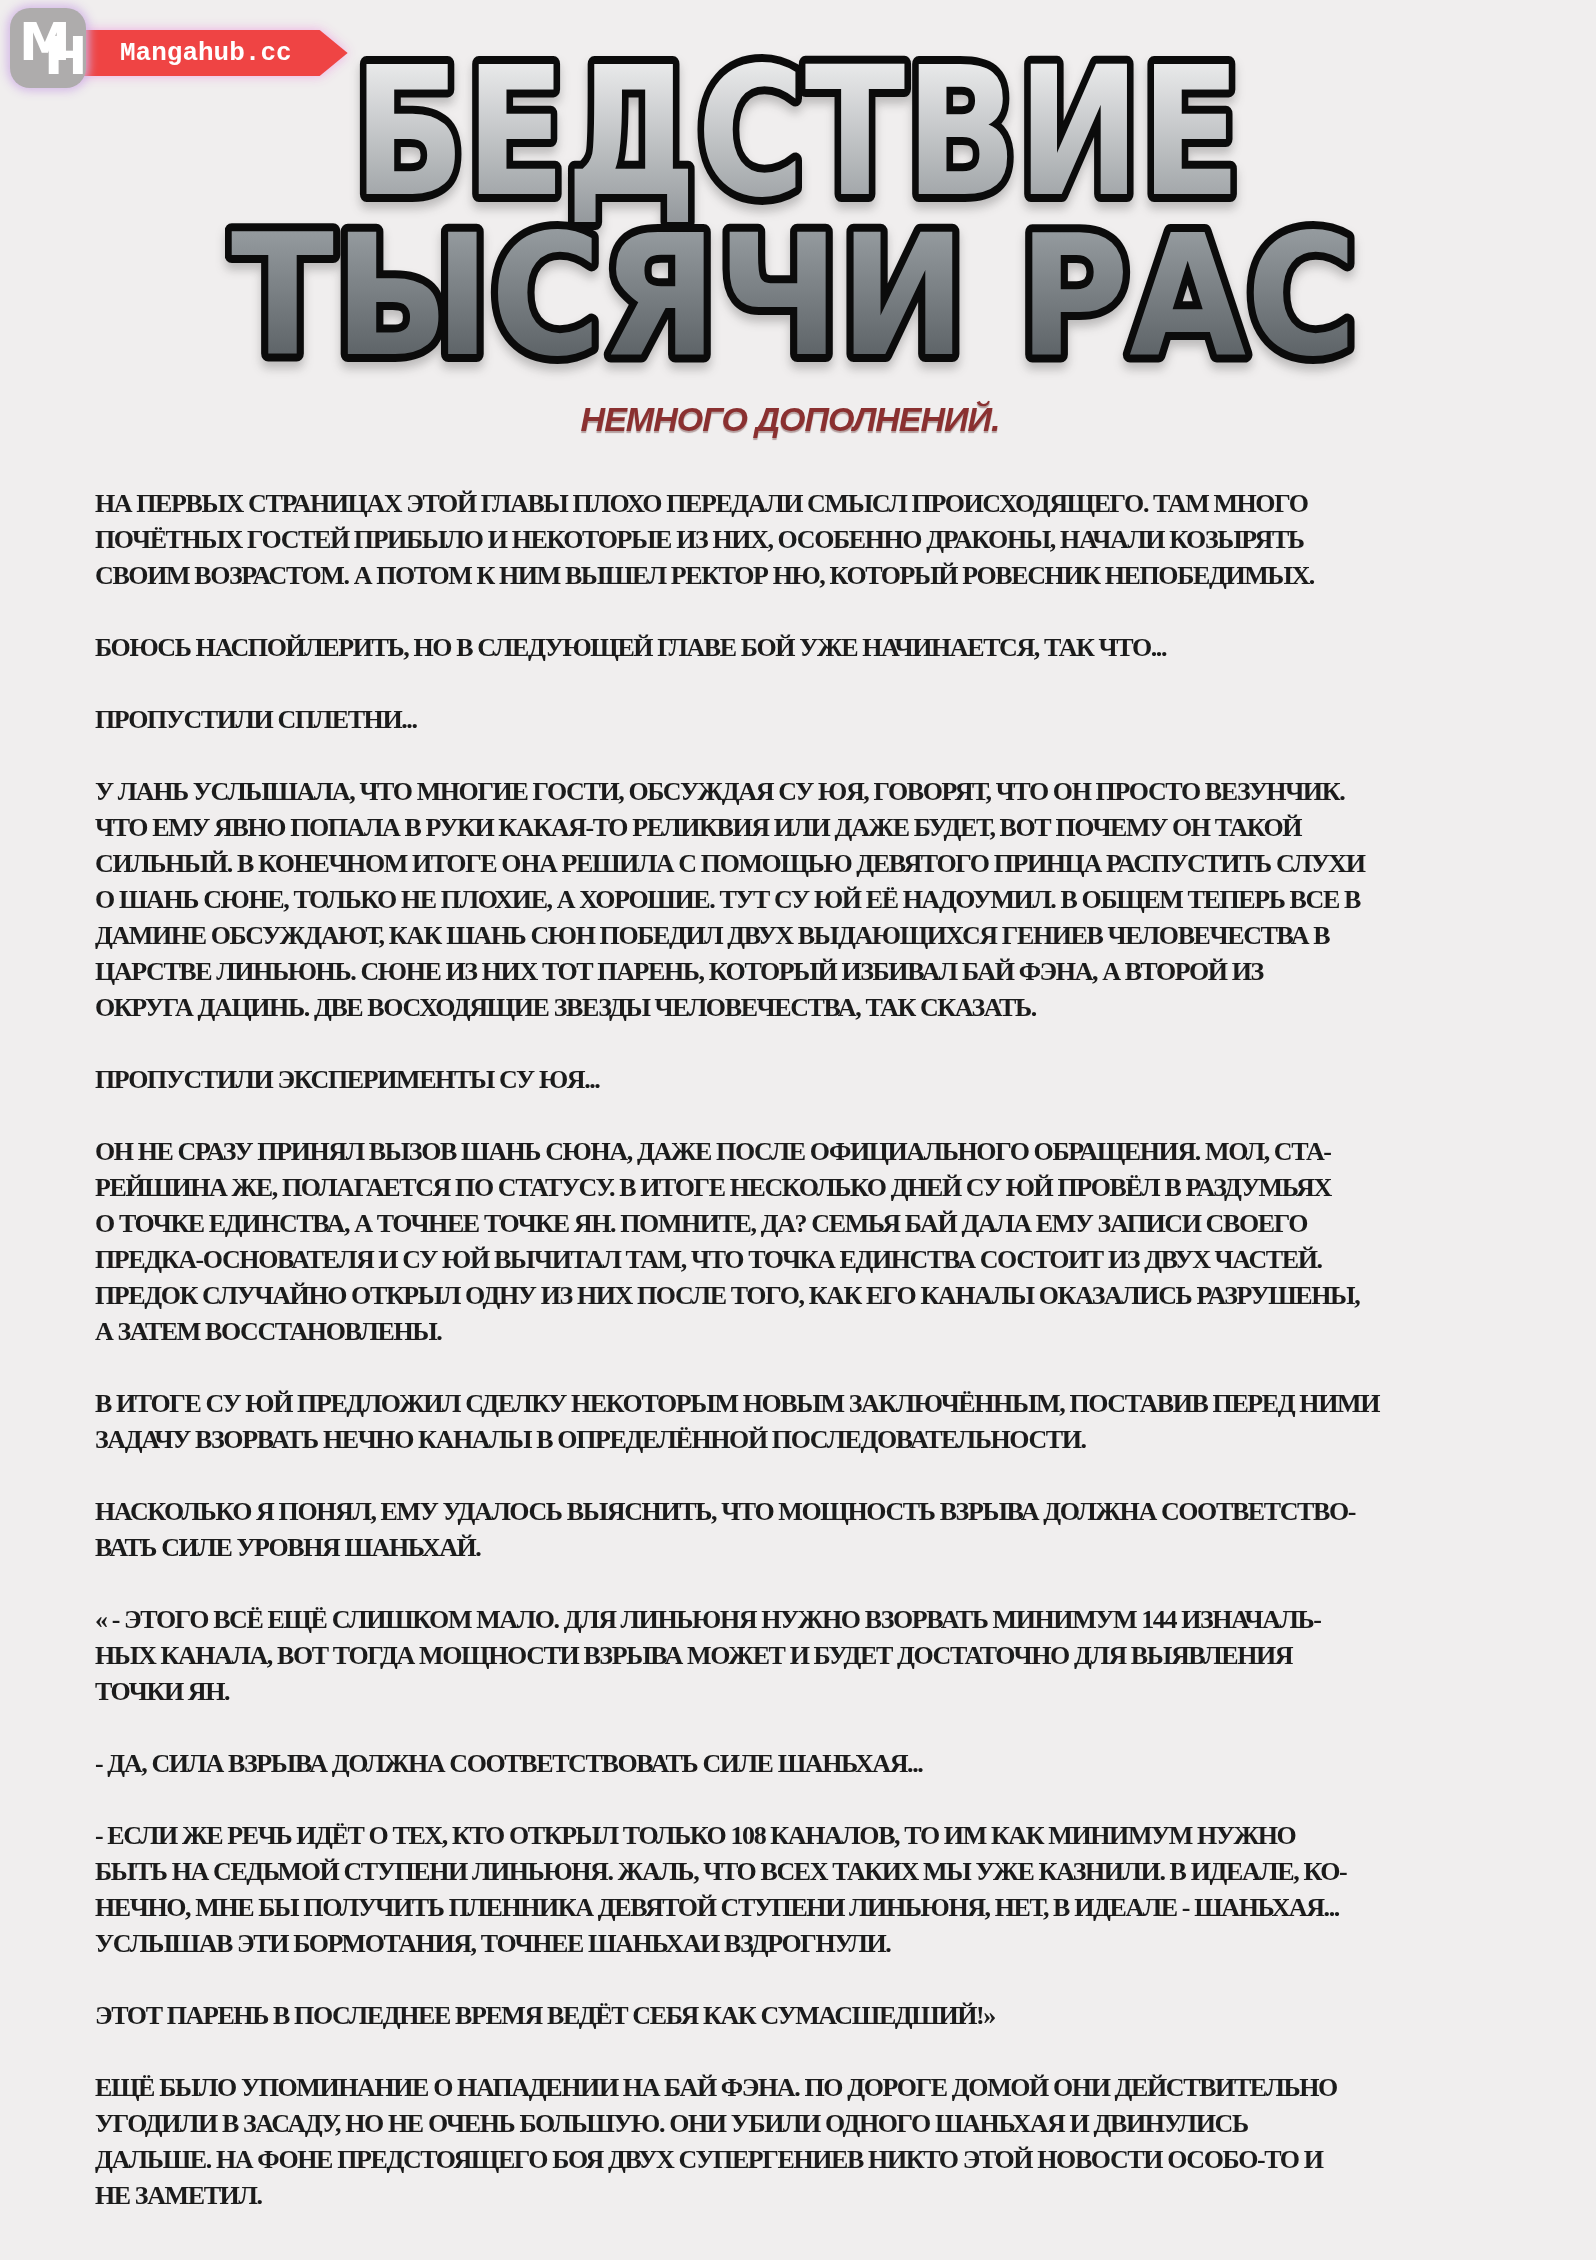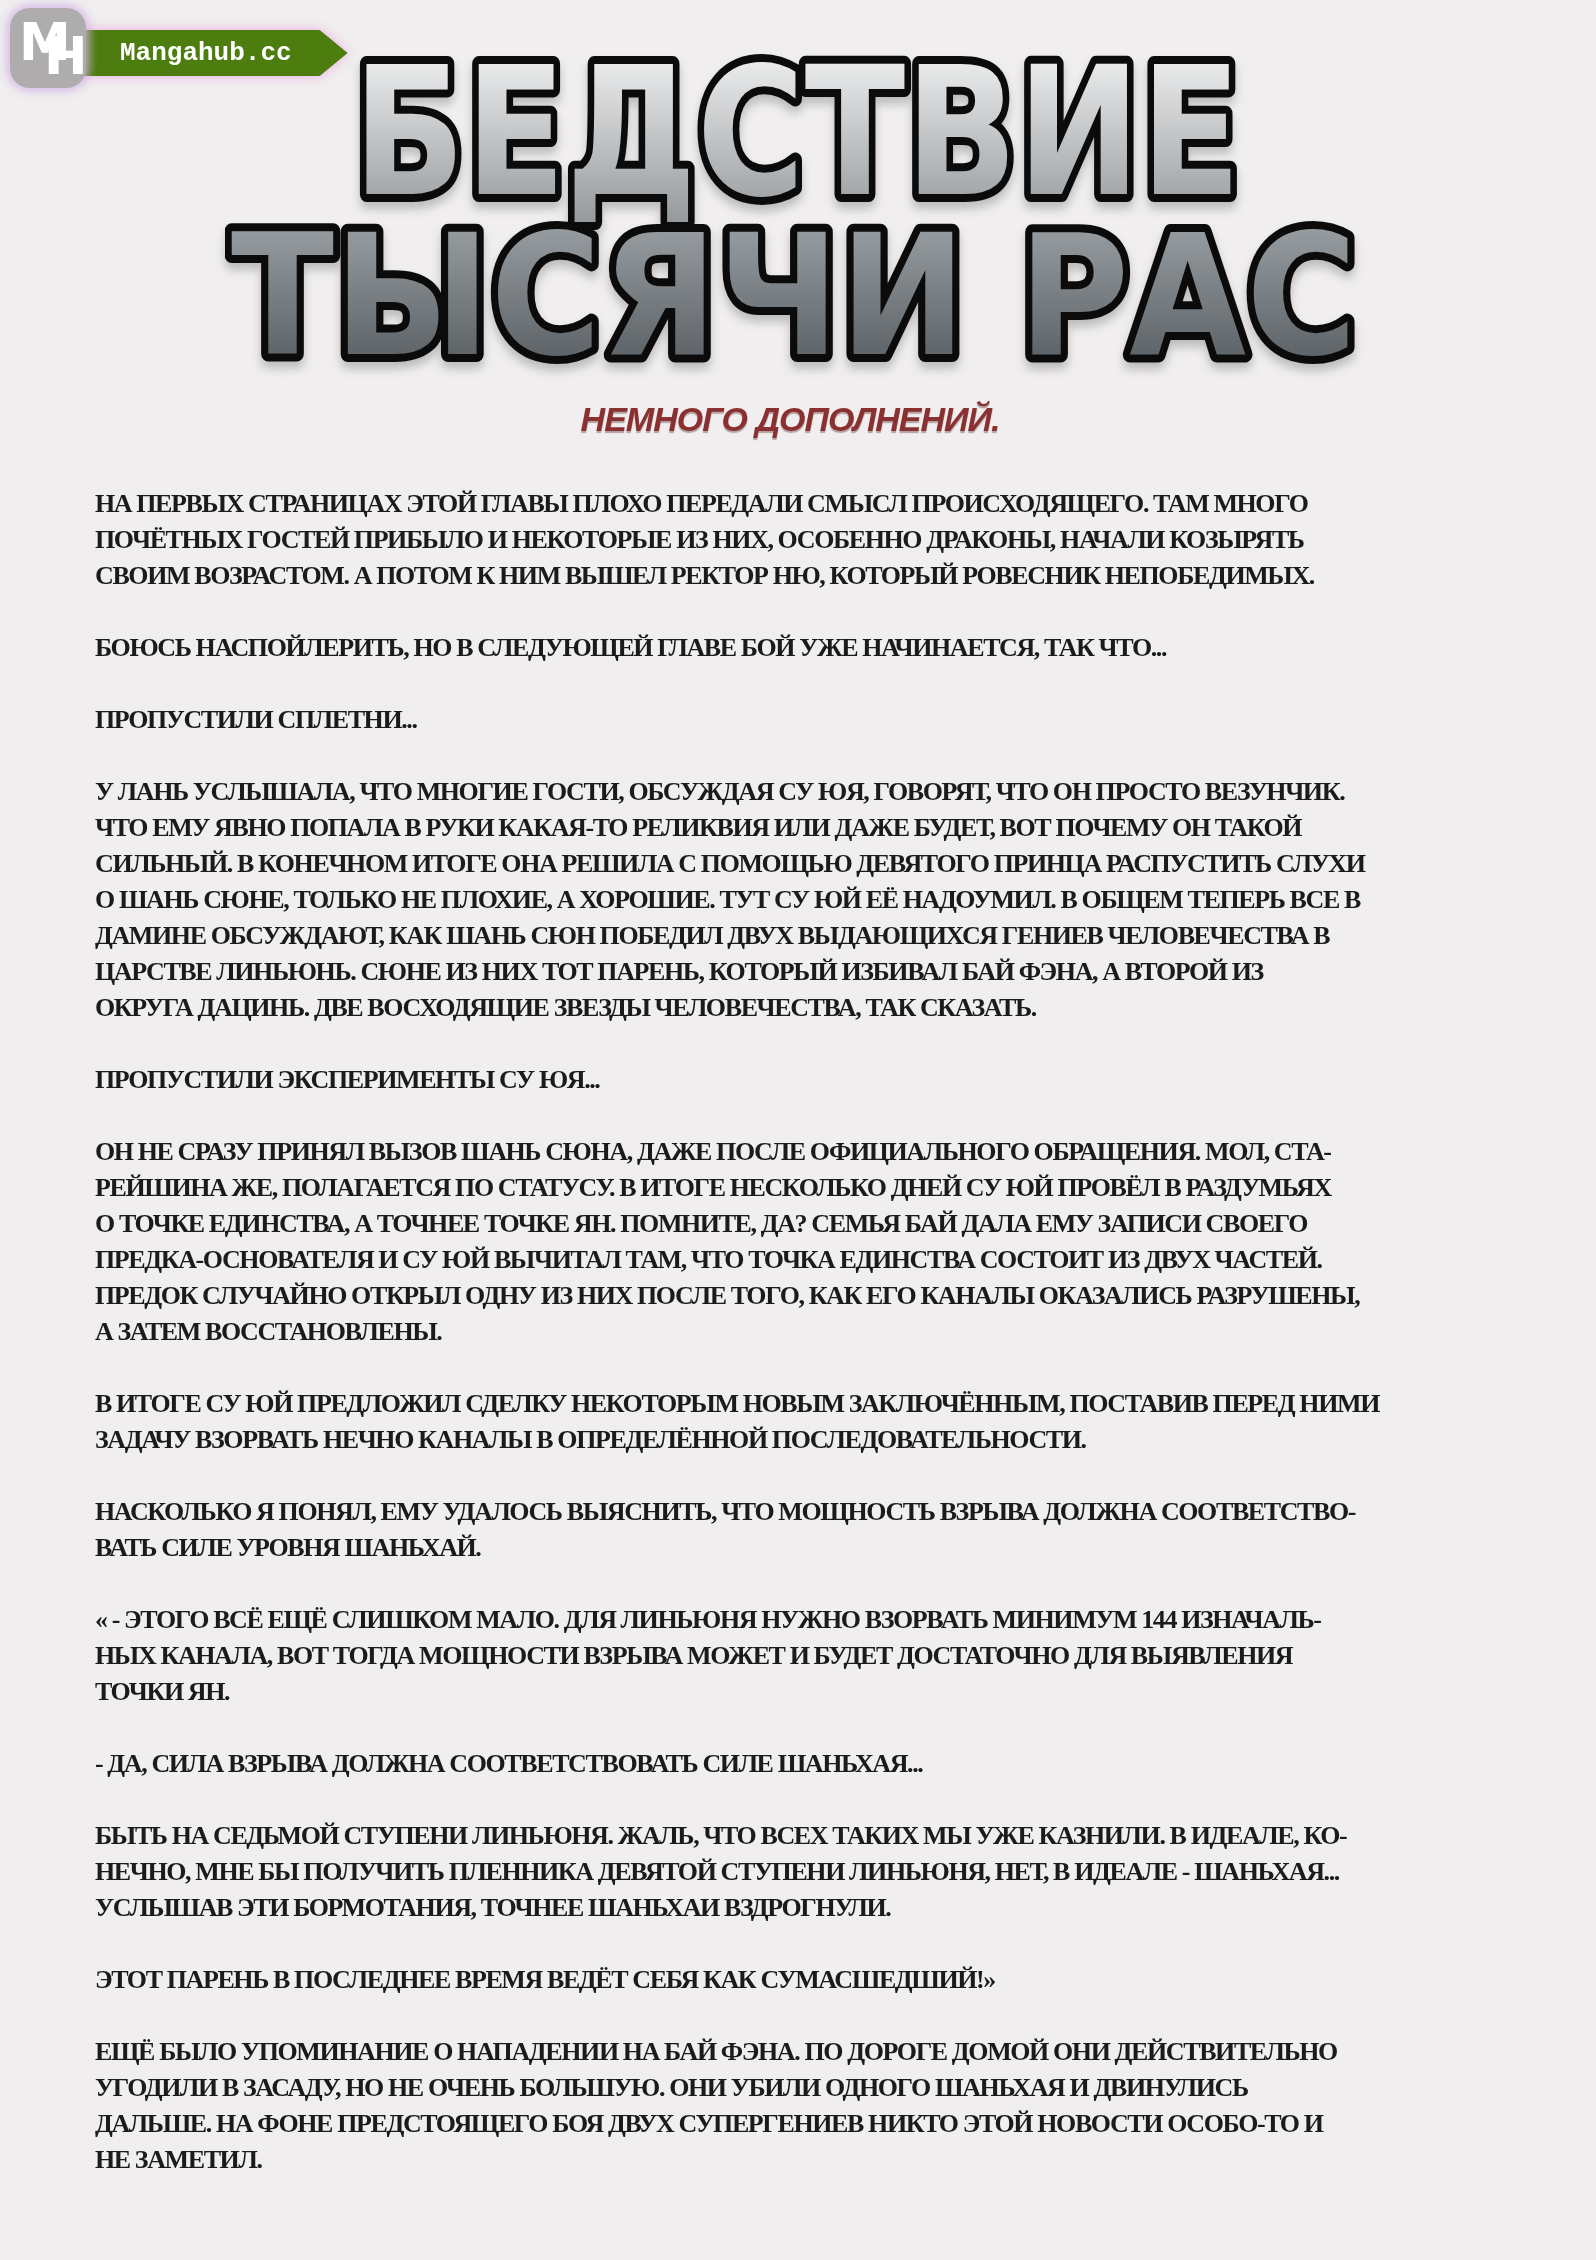--- a/index.html
+++ b/index.html
@@ -12,21 +12,21 @@
   }
   .page { position: absolute; inset: 0; }
 
   
   .watermark { position: absolute; top: 8px; left: 10px; width: 340px; height: 90px; }
   .banner-wrap {
     position: absolute; left: 60px; top: 22px;
     filter: drop-shadow(0 0 6px rgba(236, 170, 225, 0.95));
   }
   .banner {
-    background: #4d7c0f;
+    background: #ef4444;
     color: #ffffff;
     font-family: "Liberation Mono", monospace;
     font-size: 26px; font-weight: bold;
     line-height: 46px; height: 46px;
     padding: 0 56px 0 50px;
     clip-path: polygon(0 0, calc(100% - 28px) 0, 100% 50%, calc(100% - 28px) 100%, 0 100%);
     white-space: nowrap;
   }
   .logo-box {
     position: absolute; left: 0; top: 0;
@@ -145,20 +145,21 @@
       </div>
       <div class="paragraph">
         <div class="text-line">« - ЭТОГО ВСЁ ЕЩЁ СЛИШКОМ МАЛО. ДЛЯ ЛИНЬЮНЯ НУЖНО ВЗОРВАТЬ МИНИМУМ 144 ИЗНАЧАЛЬ-</div>
         <div class="text-line">НЫХ КАНАЛА, ВОТ ТОГДА МОЩНОСТИ ВЗРЫВА МОЖЕТ И БУДЕТ ДОСТАТОЧНО ДЛЯ ВЫЯВЛЕНИЯ</div>
         <div class="text-line">ТОЧКИ ЯН.</div>
       </div>
       <div class="paragraph">
         <div class="text-line">- ДА, СИЛА ВЗРЫВА ДОЛЖНА СООТВЕТСТВОВАТЬ СИЛЕ ШАНЬХАЯ...</div>
       </div>
       <div class="paragraph">
+        <div class="text-line">- ЕСЛИ ЖЕ РЕЧЬ ИДЁТ О ТЕХ, КТО ОТКРЫЛ ТОЛЬКО 108 КАНАЛОВ, ТО ИМ КАК МИНИМУМ НУЖНО</div>
         <div class="text-line">БЫТЬ НА СЕДЬМОЙ СТУПЕНИ ЛИНЬЮНЯ. ЖАЛЬ, ЧТО ВСЕХ ТАКИХ МЫ УЖЕ КАЗНИЛИ. В ИДЕАЛЕ, КО-</div>
         <div class="text-line">НЕЧНО, МНЕ БЫ ПОЛУЧИТЬ ПЛЕННИКА ДЕВЯТОЙ СТУПЕНИ ЛИНЬЮНЯ, НЕТ, В ИДЕАЛЕ - ШАНЬХАЯ...</div>
         <div class="text-line">УСЛЫШАВ ЭТИ БОРМОТАНИЯ, ТОЧНЕЕ ШАНЬХАИ ВЗДРОГНУЛИ.</div>
       </div>
       <div class="paragraph">
         <div class="text-line">ЭТОТ ПАРЕНЬ В ПОСЛЕДНЕЕ ВРЕМЯ ВЕДЁТ СЕБЯ КАК СУМАСШЕДШИЙ!»</div>
       </div>
       <div class="paragraph">
         <div class="text-line">ЕЩЁ БЫЛО УПОМИНАНИЕ О НАПАДЕНИИ НА БАЙ ФЭНА. ПО ДОРОГЕ ДОМОЙ ОНИ ДЕЙСТВИТЕЛЬНО</div>
         <div class="text-line">УГОДИЛИ В ЗАСАДУ, НО НЕ ОЧЕНЬ БОЛЬШУЮ. ОНИ УБИЛИ ОДНОГО ШАНЬХАЯ И ДВИНУЛИСЬ</div>

